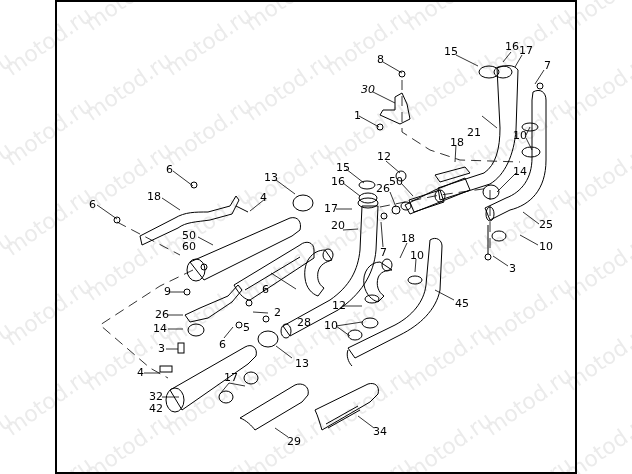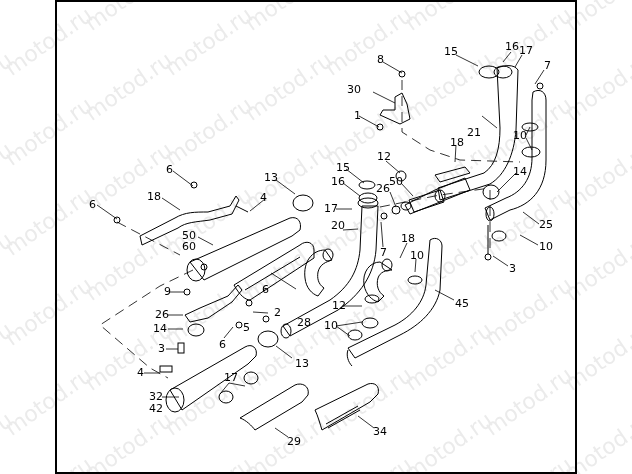--- a/index.html
+++ b/index.html
@@ -271,21 +271,21 @@
     <line x1="328" y1="428" x2="360" y2="410"></line>
   </g>
 </svg>
 
 <div id="labels">
     <span class="lbl" style="left: 377px; top: 54px;">8</span>
     <span class="lbl" style="left: 444px; top: 46px;">15</span>
     <span class="lbl" style="left: 505px; top: 41px;">16</span>
     <span class="lbl" style="left: 519px; top: 45px;">17</span>
     <span class="lbl" style="left: 544px; top: 60px;">7</span>
-    <span class="lbl" style="left: 347px; top: 84px;">30</span>
+    <span class="lbl" style="left: 361px; top: 84px; font-style: italic;">30</span>
     <span class="lbl" style="left: 354px; top: 110px;">1</span>
     <span class="lbl" style="left: 467px; top: 127px;">21</span>
     <span class="lbl" style="left: 513px; top: 130px;">10</span>
     <span class="lbl" style="left: 450px; top: 137px;">18</span>
     <span class="lbl" style="left: 377px; top: 151px;">12</span>
     <span class="lbl" style="left: 166px; top: 164px;">6</span>
     <span class="lbl" style="left: 264px; top: 172px;">13</span>
     <span class="lbl" style="left: 336px; top: 162px;">15</span>
     <span class="lbl" style="left: 331px; top: 176px;">16</span>
     <span class="lbl" style="left: 389px; top: 176px;">50</span>

